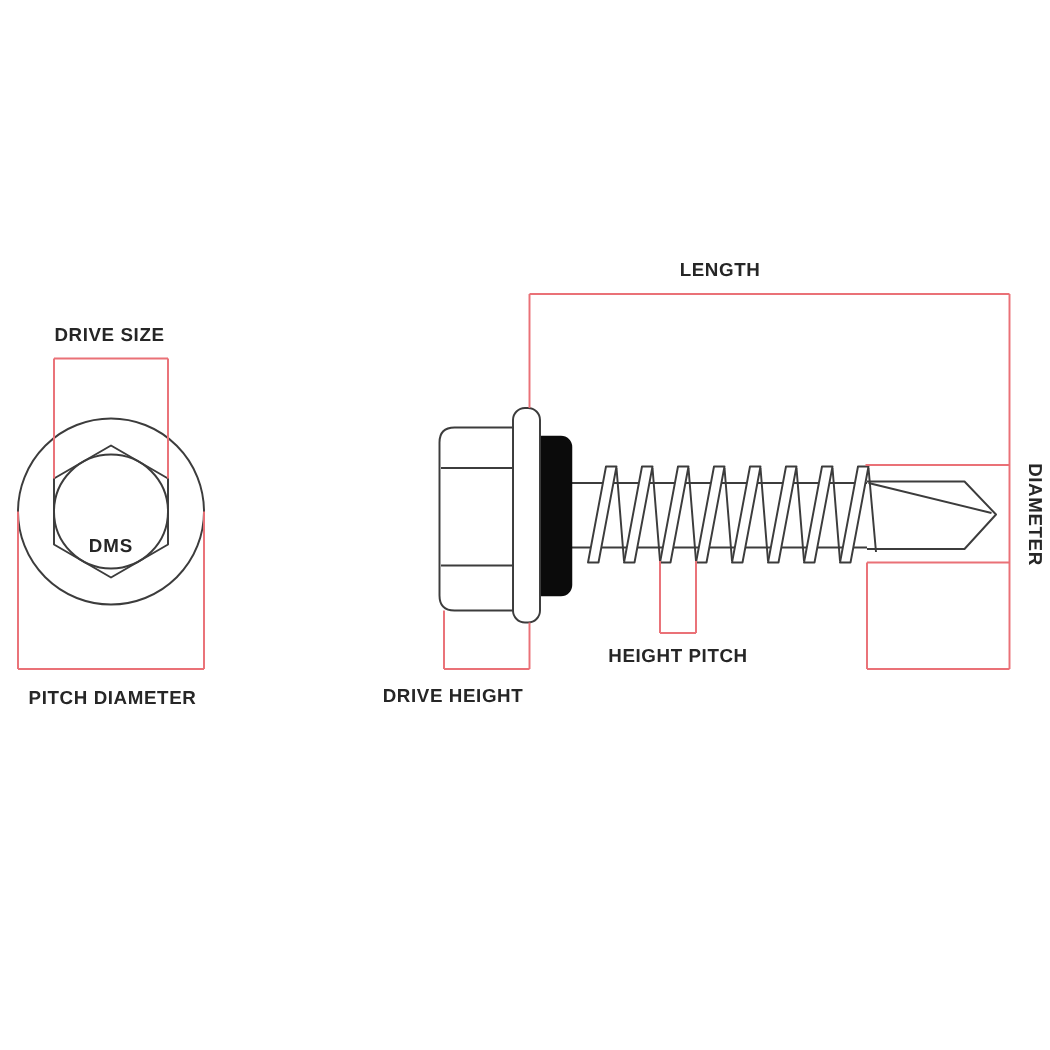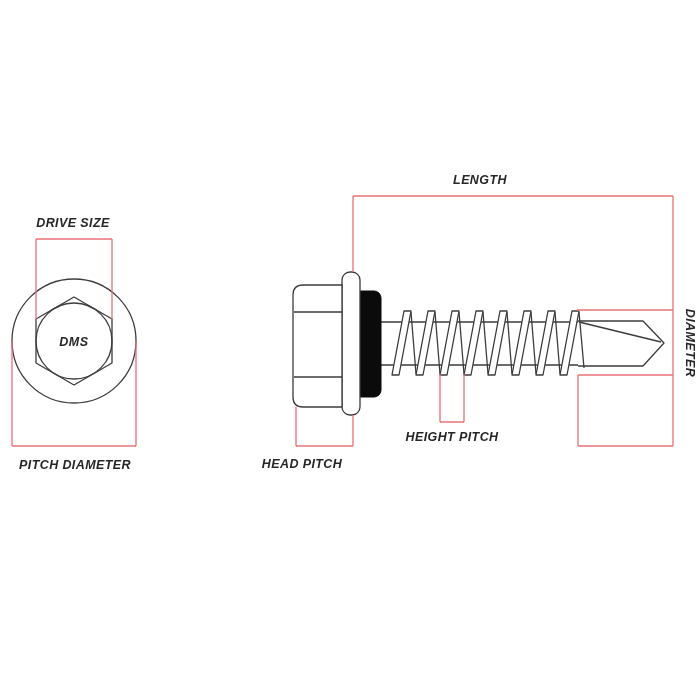--- a/index.html
+++ b/index.html
@@ -1,26 +1,26 @@
 <!DOCTYPE html>
 <html style="--c-dimension_line: #ea7177; --c-outline: #3c3c3c; --c-washer_fill: #0b0b0b; --c-label_text: #262626; --c-background: #ffffff;"><head>
 <meta charset="utf-8">
 <style>
   html,body{margin:0;padding:0;background:#fff;}
   #stage{position:relative;width:700px;height:700px;background:var(--c-background,#fff);overflow:hidden;
-         font-family:"Liberation Sans",sans-serif;font-style:italic;}
+         font-family:"Liberation Sans",sans-serif;}
   svg{position:absolute;left:0;top:0;}
   .ol  {stroke:var(--c-outline,#3c3c3c);stroke-width:1.3;fill:none;stroke-linejoin:round;}
   .olf {stroke:var(--c-outline,#3c3c3c);stroke-width:1.3;fill:#fff;stroke-linejoin:round;}
   .dim {stroke:var(--c-dimension_line,#ea7177);stroke-width:1.3;fill:none;}
   .washer{fill:var(--c-washer_fill,#0b0b0b);stroke:var(--c-washer_fill,#0b0b0b);stroke-width:1;}
   .lbl{position:absolute;font-weight:bold;font-size:12.5px;letter-spacing:.4px;
        color:var(--c-label_text,#262626);transform:translate(-50%,-50%);white-space:nowrap;}
   .lbl.vertical{transform:translate(-50%,-50%) rotate(90deg);}
-  .lbl.marking{letter-spacing:.6px;}
+  .lbl.marking{letter-spacing:.6px;margin-top:22px;}
 </style>
 </head>
 <body>
 
 <div id="stage">
 
   <svg width="700" height="700" viewBox="0 0 700 700">
 
     <g>
       <circle class="olf" cx="74" cy="341" r="62"></circle>
@@ -84,19 +84,19 @@
   </svg>
 
   <div class="lbl" style="left:480px;top:180px;">LENGTH</div>
 
   <div class="lbl vertical" style="left:690px;top:343px;">DIAMETER</div>
 
   <div class="lbl" style="left:73px;top:223px;">DRIVE SIZE</div>
 
   <div class="lbl" style="left:75px;top:465px;">PITCH DIAMETER</div>
 
-  <div class="lbl" style="left:302px;top:464px;">HEAD PITCH</div>
+  <div class="lbl" style="left:302px;top:464px;">DRIVE HEIGHT</div>
 
   <div class="lbl" style="left:452px;top:437px;">HEIGHT PITCH</div>
 
 
   <div class="lbl marking" style="left:74px;top:342px;">DMS</div>
 </div>
 
 </body></html>

